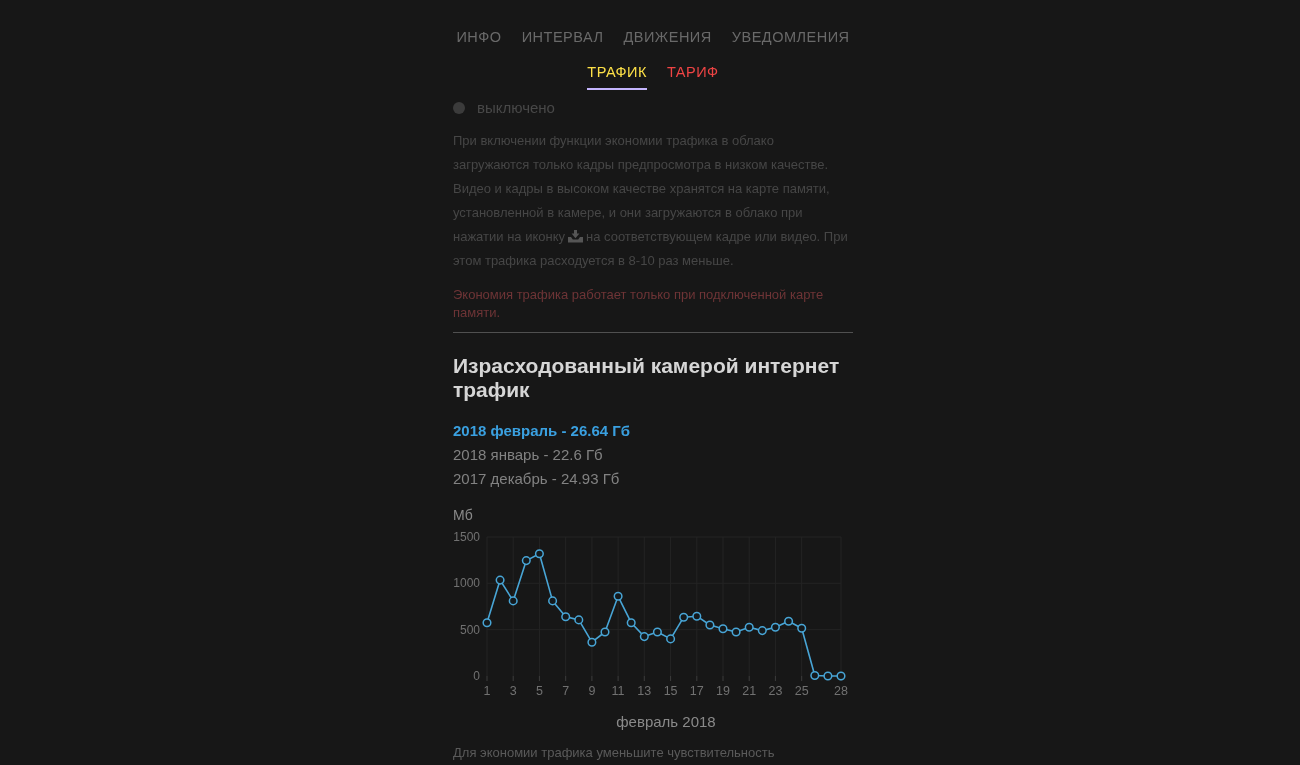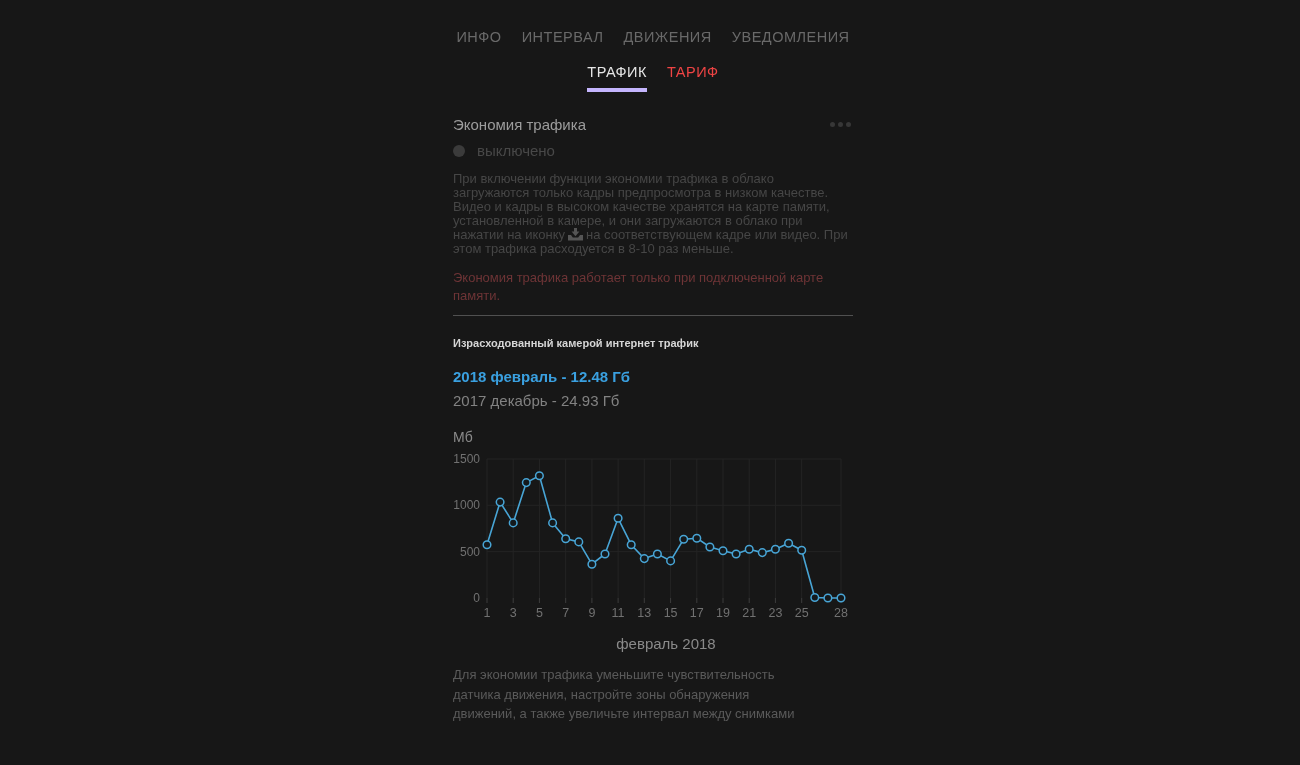--- a/index.html
+++ b/index.html
@@ -13,40 +13,40 @@
   .page{position:absolute;left:453px;top:0;width:400px;}
 
   
   .tabs-row{display:flex;justify-content:center;align-items:baseline;gap:20px;}
   .tabs-row1{margin-top:29px;}
   .tabs-row2{margin-top:19px;}
   .tab{
     font-size:14.5px;letter-spacing:0.5px;color:#696969;
     cursor:pointer;white-space:nowrap;
   }
-  .tab.active{color:#e5e5e5;border-bottom:4px solid #c4b5fd;padding-bottom:8px;}
+  .tab.active{color:#fde047;border-bottom:2px solid #c4b5fd;padding-bottom:8px;}
   .tab.dim{color:#ef4444;}
 
   
   .section-header{display:flex;justify-content:space-between;align-items:center;margin-top:24px;}
   .section-title{font-size:15px;color:#9c9c9c;}
   .ellipsis{display:flex;gap:3px;cursor:pointer;padding:4px 2px;}
   .ellipsis i{width:5px;height:5px;border-radius:50%;background:#373737;display:block;}
 
   .radio-row{display:flex;align-items:center;gap:12px;margin-top:9px;cursor:pointer;}
   .radio-dot{width:12px;height:12px;border-radius:50%;background:#3b3b3b;flex:0 0 auto;}
   .radio-label{font-size:15px;color:#484848;}
 
-  .desc{font-size:13px;line-height:14px;color:#464646;margin-top:13px;}
+  .desc{font-size:13px;line-height:24px;color:#464646;margin-top:13px;}
   .dl-icon{display:inline-block;vertical-align:-2px;margin:0 3px;}
   .warning{font-size:13px;line-height:18px;color:#6e3436;}
   .divider{border:none;border-top:1px solid #505050;margin:10px 0 0 0;height:0;}
 
   
-  .usage-title{font-size:11px;font-weight:bold;color:#d6d6d6;margin-top:21px;}
+  .usage-title{font-size:21px;font-weight:bold;color:#d6d6d6;margin-top:21px;}
   .months{margin-top:16px;}
   .month-item{font-size:15px;line-height:24px;color:#828282;cursor:pointer;}
   .month-item.selected{color:#3aa0e0;font-weight:bold;}
 
   
   .chart-block{margin-top:16px;}
   .y-unit{font-size:14px;color:#8a8a8a;margin-bottom:2px;}
   .chart-caption{font-size:15px;color:#8a8a8a;text-align:center;padding-left:26px;margin-top:6px;}
   svg text{font-family:"Liberation Sans","DejaVu Sans",sans-serif;}
 
@@ -61,49 +61,42 @@
     <span class="tab">ИНФО</span>
     <span class="tab">ИНТЕРВАЛ</span>
     <span class="tab">ДВИЖЕНИЯ</span>
     <span class="tab">УВЕДОМЛЕНИЯ</span>
   </nav>
   <nav class="tabs-row tabs-row2">
     <span class="tab active">ТРАФИК</span>
     <span class="tab dim">ТАРИФ</span>
   </nav>
 
-  <div class="section-header">
-    <span class="section-title">Экономия трафика</span>
-    <span class="ellipsis">
-        <i></i>
-        <i></i>
-        <i></i>
-      </span>
-  </div>
 
   <div class="radio-row">
     <span class="radio-dot"></span>
     <span class="radio-label">выключено</span>
   </div>
 
   <p class="desc"><span>При включении функции экономии трафика в облако загружаются только кадры предпросмотра в низком качестве. Видео и кадры в высоком качестве хранятся на карте памяти, установленной в камере, и они загружаются в облако при нажатии на иконку</span><svg class="dl-icon" width="15" height="13" viewBox="0 0 15 13">
         <g fill="#555555">
           <rect x="6" y="0" width="3" height="4"></rect>
           <polygon points="3.6,3.6 11.4,3.6 7.5,8.2"></polygon>
           <path d="M0,7 L3,7 L4.8,9.4 L10.2,9.4 L12,7 L15,7 L15,12.4 L0,12.4 Z"></path>
         </g>
       </svg><span>на соответствующем кадре или видео. При этом трафика расходуется в 8-10 раз меньше.</span></p>
 
   <div class="warning">Экономия трафика работает только при подключенной карте памяти.</div>
   <hr class="divider">
 
   <h2 class="usage-title">Израсходованный камерой интернет трафик</h2>
 
   <div class="months">
-    <div class="month-item selected">2018 февраль - 12.48 Гб</div>
+    <div class="month-item selected">2018 февраль - 26.64 Гб</div>
+    <div class="month-item">2018 январь - 22.6 Гб</div>
     <div class="month-item">2017 декабрь - 24.93 Гб</div>
   </div>
 
   <div class="chart-block">
     <div class="y-unit">Мб</div>
     <svg id="traffic-chart" width="400" height="178" viewBox="0 0 400 178">
         <line x1="34.0" y1="12" x2="34.0" y2="151" stroke="#242424" stroke-width="1"></line>
         <line x1="34.0" y1="151" x2="34.0" y2="156" stroke="#3d3d3d" stroke-width="1"></line>
         <text x="34.0" y="170" font-size="12.5" fill="#717171" text-anchor="middle">1</text>
         <line x1="60.2" y1="12" x2="60.2" y2="151" stroke="#242424" stroke-width="1"></line>

